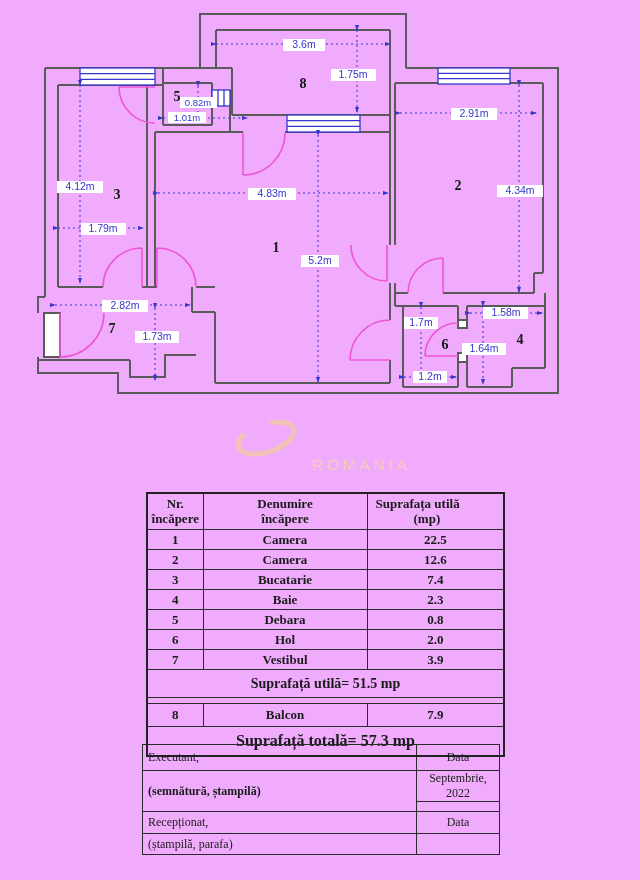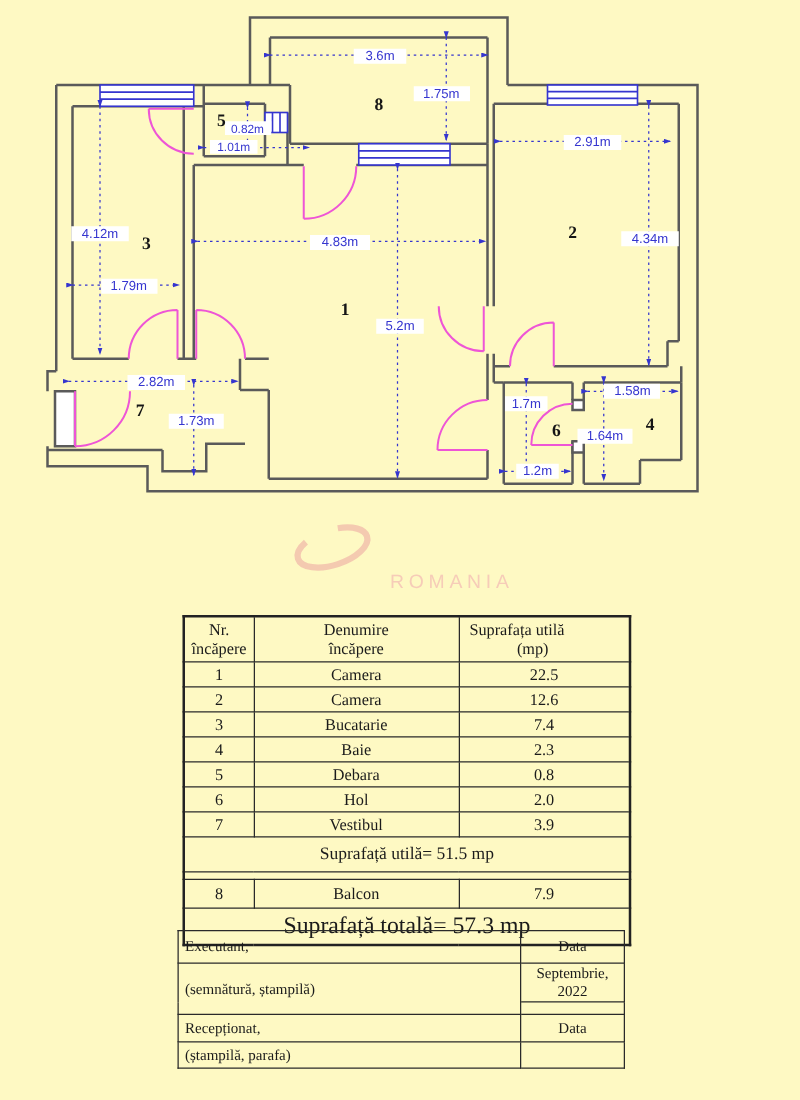--- a/index.html
+++ b/index.html
@@ -1,49 +1,49 @@
 <!DOCTYPE html>
 <html><head>
 <meta charset="utf-8">
 <style>
   html,body{margin:0;padding:0;background:#ffffff;}
-  .page{position:relative;width:640px;height:880px;background:#fef9c3;overflow:hidden;
+  .page{position:relative;width:640px;height:880px;background:#f0abfc;overflow:hidden;
         font-family:"Liberation Serif", serif;color:#1b1b1b;}
   svg text{user-select:none;}
   .plan{position:absolute;left:0;top:0;}
   .wm{position:absolute;left:228px;top:412px;}
   
   table{border-collapse:collapse;table-layout:fixed;}
   .t-main{position:absolute;left:146px;top:492px;width:357px;border:2px solid #222;}
-  .t-main td,.t-main th{border:1.4px solid #2a2a2a;font-weight:normal;
+  .t-main td,.t-main th{border:1.4px solid #2a2a2a;font-weight:bold;
         font-size:13px;padding:0;vertical-align:middle;}
   .t-main thead th{height:35px;line-height:1.1;}
   .hdr-c{text-align:center;}
   .hdr3 .l1{text-align:left;padding-left:8px;}
   .hdr3 .l2{text-align:left;padding-left:46px;}
   .row-std td{height:19px;}
   .c-nr{text-align:center;}
   .c-name{text-align:center;padding-left:22px;}
   .c-area{text-align:center;margin-left:39px;}
   .row-sub td{height:27px;text-align:center;font-size:14px;}
   .row-gap td{height:5px;line-height:0;font-size:0;}
   .row-8 td{height:22px;}
-  .row-tot td{height:28px;text-align:center;font-size:19px;}
+  .row-tot td{height:28px;text-align:center;font-size:16px;}
   .t-foot{position:absolute;left:142px;top:744px;width:357px;border:1.6px solid #222;}
   .t-foot td{border:1.3px solid #2a2a2a;padding:0 0 0 5px;font-size:12px;vertical-align:middle;}
   .t-foot .rt{text-align:center;padding:0;}
   .fr1 td{height:25px;}
   .fr2 td{height:22px;}
   .fr3 td{height:9px;}
   .fr4 td{height:21px;margin-top:24px;}
   .fr5 td{height:20px;}
   .note{font-size:10.5px;}
   .data-lbl{font-size:14px;}
   .data-val{font-size:11px;}
-  .merged{vertical-align:top;padding-top:3px;}
+  .merged{vertical-align:top;padding-top:3px;font-weight:bold;}
 </style>
 </head>
 <body>
 
 <div class="page">
 
   <svg class="plan" width="640" height="430" viewBox="0 0 640 430">
     <defs>
       <marker id="arw" markerWidth="8" markerHeight="6" refX="5" refY="2" orient="auto">
         <path d="M0,0 L6,2 L0,4 Z" fill="#3535cf"></path>

